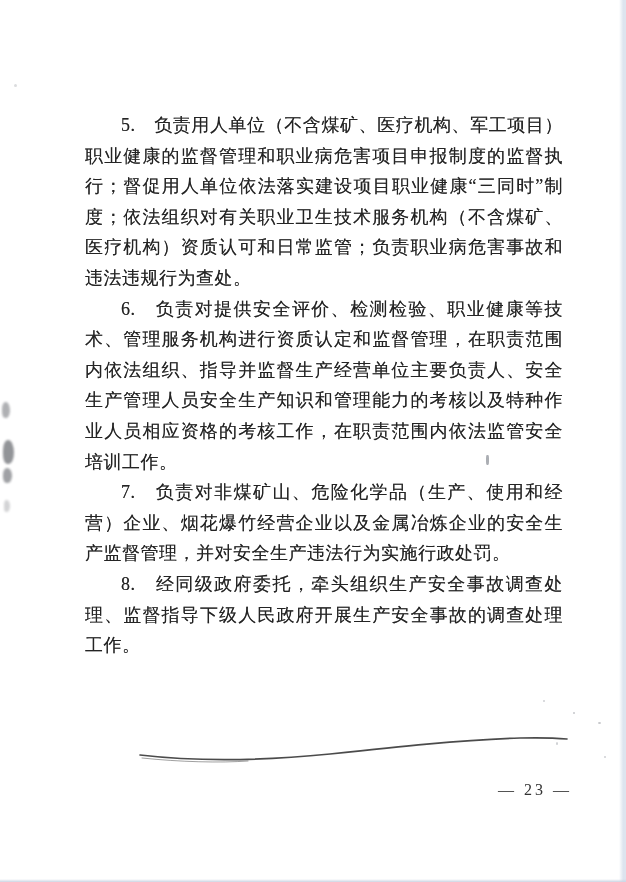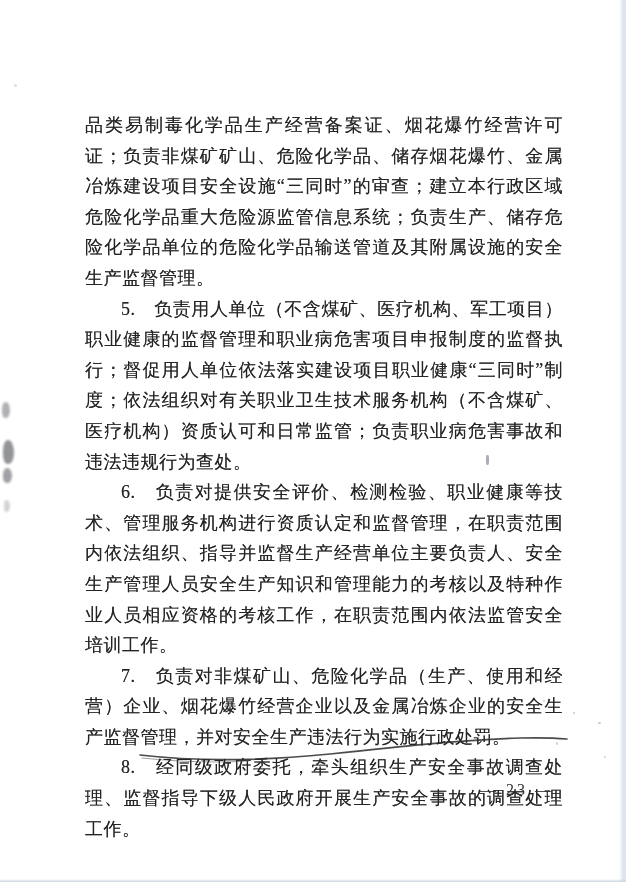--- a/index.html
+++ b/index.html
@@ -35,21 +35,21 @@
   }
 
   
   .page-number {
     position: absolute;
     left: 462px; top: 781px;
     width: 110px;
     font-size: 16px;
     letter-spacing: 3px;
     color: #333333;
-    text-align: center;
+    text-align: right;
     white-space: nowrap;
   }
 
   
   .scan-edge-right {
     position: absolute; right: 0; top: 0;
     width: 7px; height: 100%;
     background: linear-gradient(to right, rgba(221,228,239,0), #dde4ef 60%);
   }
   .scan-edge-bottom {
@@ -73,21 +73,20 @@
   .speck-5 { left: 604px; top: 756px; width: 2px; height: 2px; opacity: .3; }
   .speck-6 { left: 14px;  top: 84px;  width: 3px; height: 3px; opacity: .22; }
   .speck-7 { left: 543px; top: 700px; width: 2px; height: 2px; opacity: .3; }
 </style>
 </head>
 <body>
 
 <div class="page">
 
   <div class="text-block">
-    <p class="para">品类易制毒化学品生产经营备案证、烟花爆竹经营许可证；负责非煤矿矿山、危险化学品、储存烟花爆竹、金属冶炼建设项目安全设施“三同时”的审查；建立本行政区域危险化学品重大危险源监管信息系统；负责生产、储存危险化学品单位的危险化学品输送管道及其附属设施的安全生产监督管理。</p>
     <p class="para indent">5.　负责用人单位（不含煤矿、医疗机构、军工项目）职业健康的监督管理和职业病危害项目申报制度的监督执行；督促用人单位依法落实建设项目职业健康“三同时”制度；依法组织对有关职业卫生技术服务机构（不含煤矿、医疗机构）资质认可和日常监管；负责职业病危害事故和违法违规行为查处。</p>
     <p class="para indent">6.　负责对提供安全评价、检测检验、职业健康等技术、管理服务机构进行资质认定和监督管理，在职责范围内依法组织、指导并监督生产经营单位主要负责人、安全生产管理人员安全生产知识和管理能力的考核以及特种作业人员相应资格的考核工作，在职责范围内依法监管安全培训工作。</p>
     <p class="para indent">7.　负责对非煤矿山、危险化学品（生产、使用和经营）企业、烟花爆竹经营企业以及金属冶炼企业的安全生产监督管理，并对安全生产违法行为实施行政处罚。</p>
     <p class="para indent"><span>8.　</span><span class="underlined-phrase">经同级政府委托，牵头组织生产安全事故调查处理、</span><span>监督指导下级人民政府开展生产安全事故的调查处理工作。</span></p>
   </div>
 
   <svg class="underline-svg" viewBox="0 0 626 882" xmlns="http://www.w3.org/2000/svg">
     <path d="M 140 755 C 200 762, 260 761, 330 754 C 395 747, 460 740, 520 738 C 540 737.5, 556 738, 567 739" fill="none" stroke="#2c2c2c" stroke-width="1.7" stroke-linecap="round" opacity="0.85"></path>
     <path d="M 142 758 C 180 762, 220 763, 248 761" fill="none" stroke="#2c2c2c" stroke-width="1" stroke-linecap="round" opacity="0.45"></path>
   </svg>

